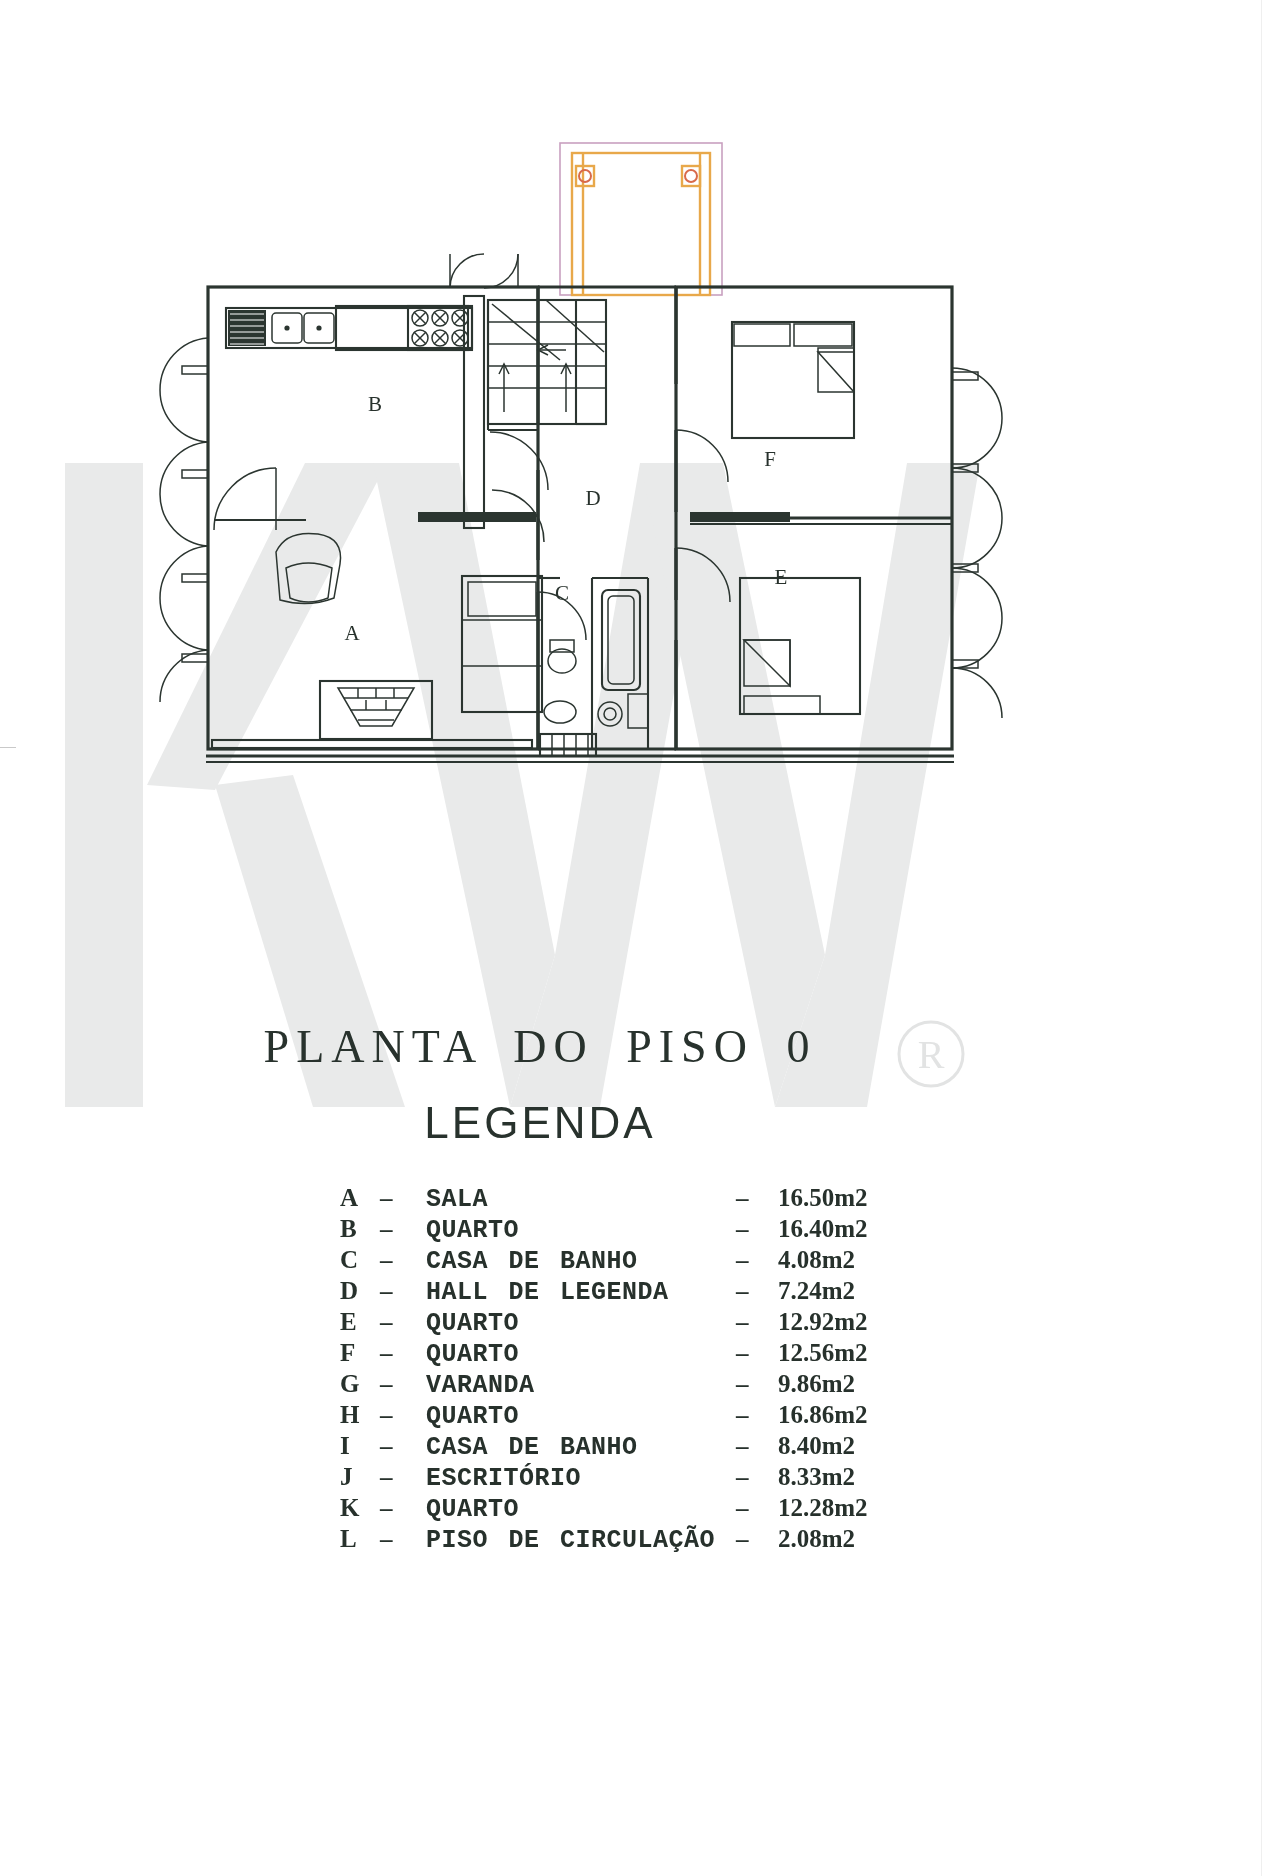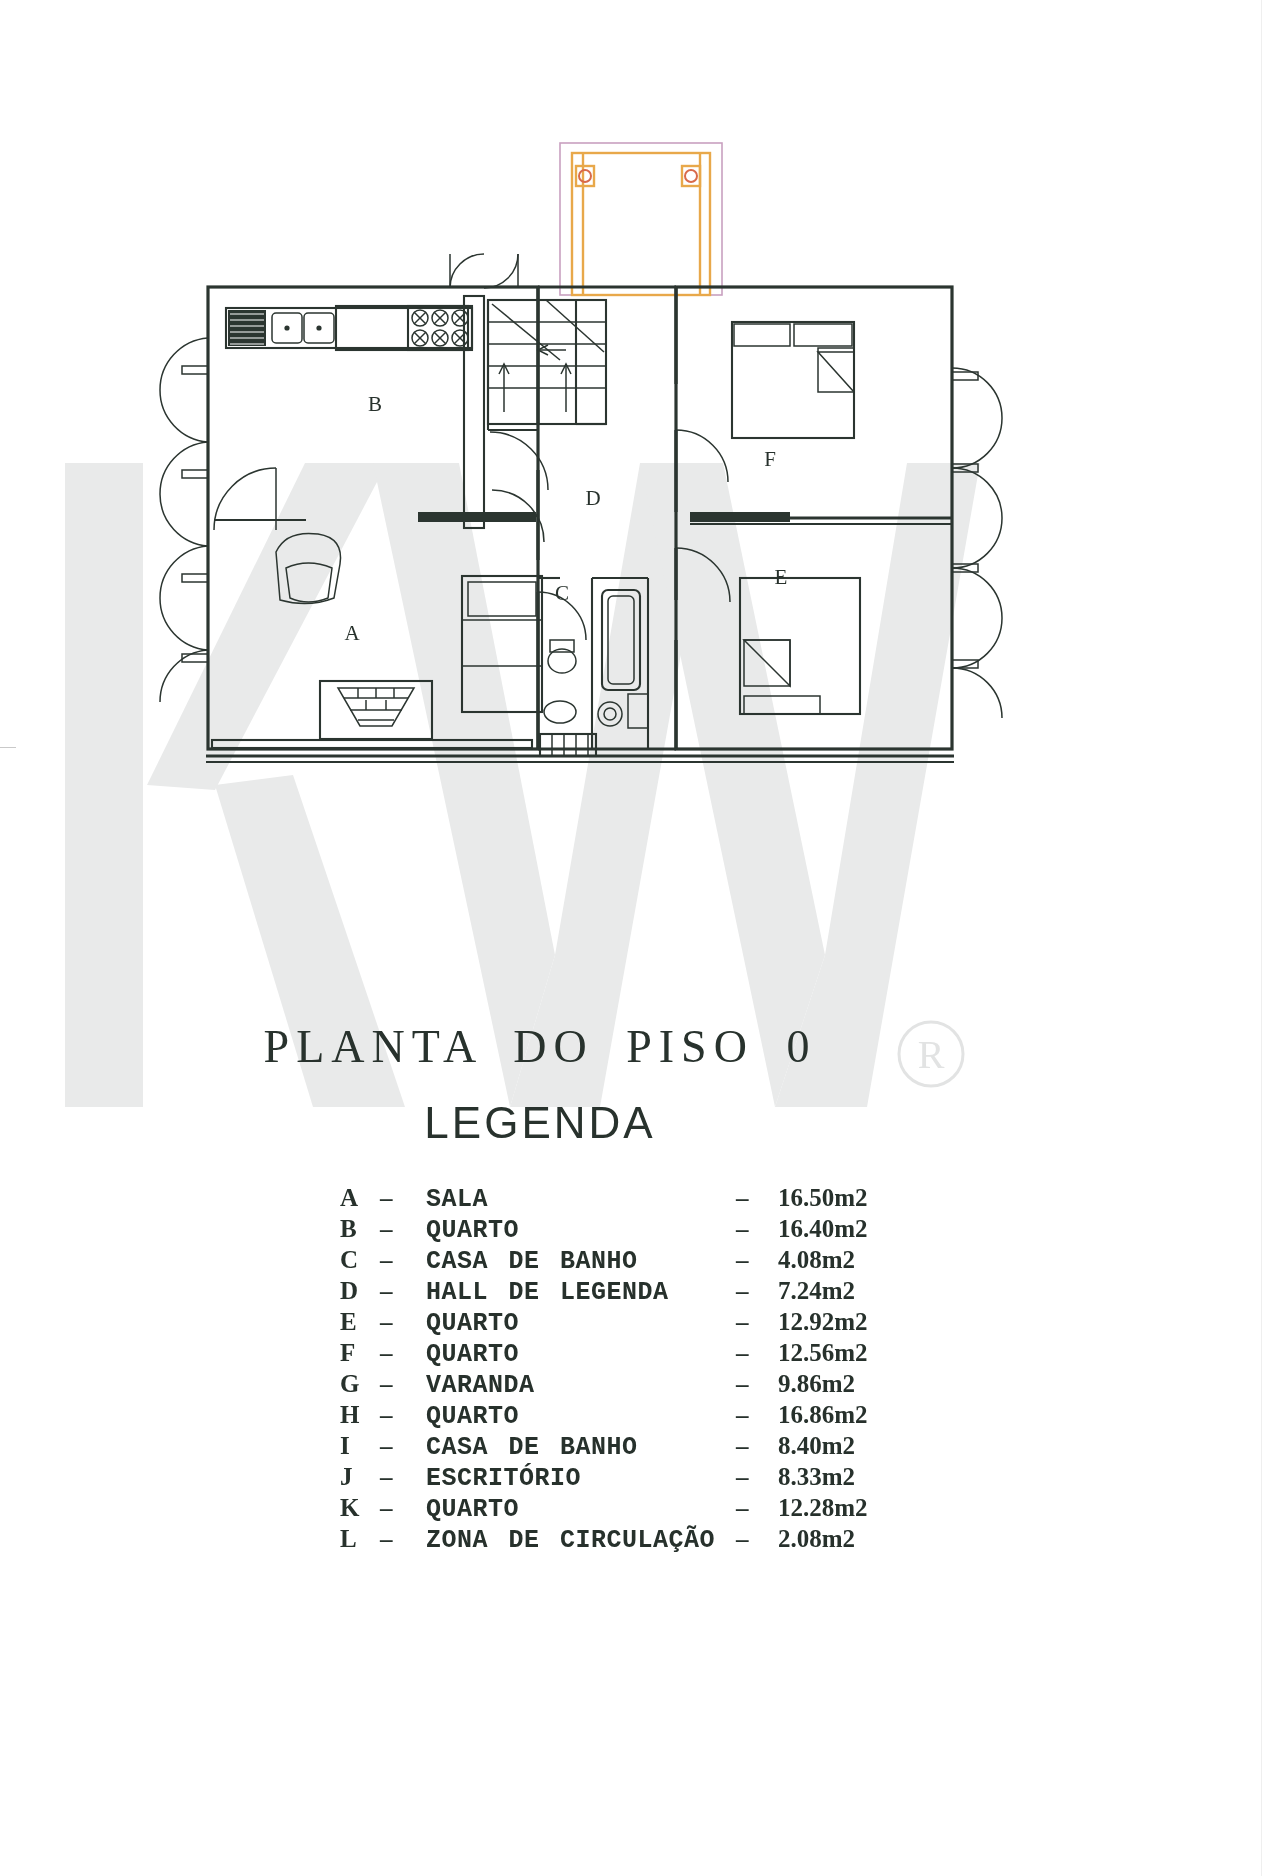--- a/index.html
+++ b/index.html
@@ -524,20 +524,20 @@
       <tr>
         <td class="lg-key">K</td>
         <td class="lg-dash1">–</td>
         <td class="lg-name">QUARTO</td>
         <td class="lg-dash2">–</td>
         <td class="lg-area">12.28m2</td>
       </tr>
       <tr>
         <td class="lg-key">L</td>
         <td class="lg-dash1">–</td>
-        <td class="lg-name">ZONA DE CIRCULAÇÃO</td>
+        <td class="lg-name">PISO DE CIRCULAÇÃO</td>
         <td class="lg-dash2">–</td>
         <td class="lg-area">2.08m2</td>
       </tr>
     </tbody>
   </table>
 
 </div>
 
 </body></html>

